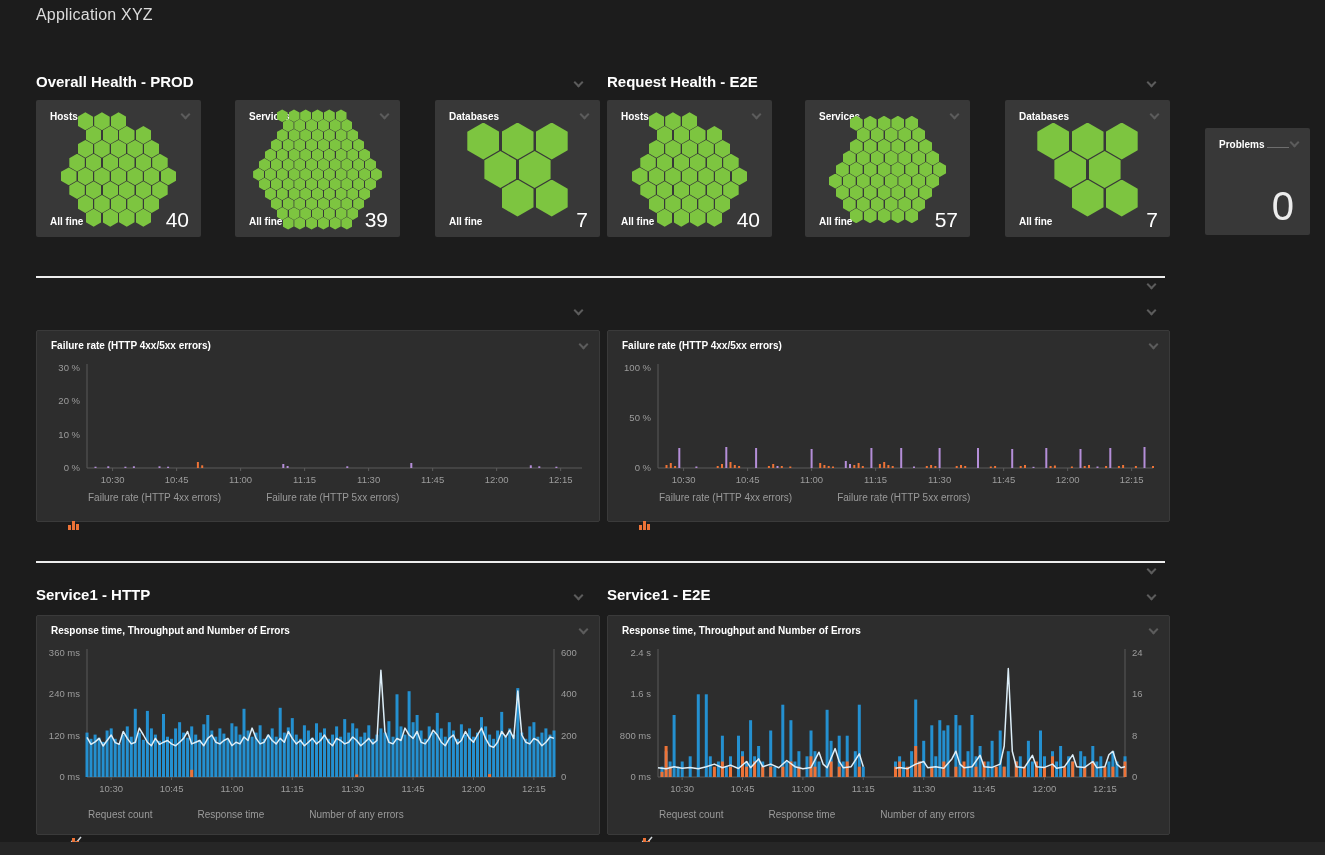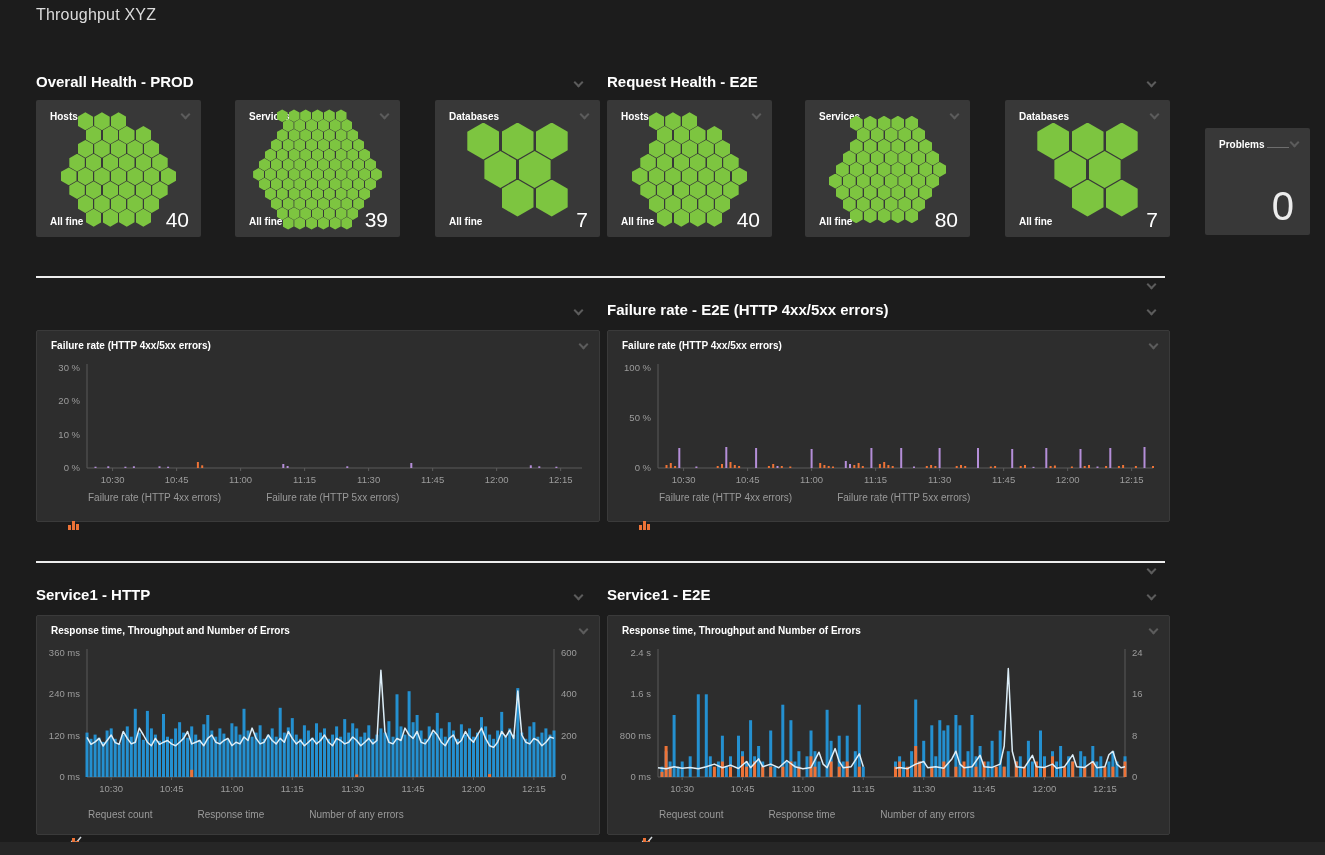--- a/index.html
+++ b/index.html
@@ -40,21 +40,21 @@
   .f-legend { bottom:18px;align-items:center; }
   .s-legend { bottom:14px; }
 
   .footer-strip { position:absolute; left:0; bottom:0; width:1325px; height:13px; background:#262626; }
 </style>
 </head>
 <body>
 
 <div id="stage">
 
-  <div class="abs page-title">Throughput XYZ</div>
+  <div class="abs page-title">Application XYZ</div>
 
   <div class="abs sec-head" style="left:36px;top:73px;">Overall Health - PROD</div>
   <span class="abs chev" style="left:575px;top:79px;"></span>
   <div class="abs sec-head" style="left:607px;top:73px;">Request Health - E2E</div>
   <span class="abs chev" style="left:1148px;top:79px;"></span>
 
   <div class="tile" style="left:36px;top:100px;width:165px;height:137px;">
     <span class="t-label">Hosts</span>
     <span class="chev t-chev"></span>
     <div class="hexwrap">
@@ -326,21 +326,21 @@
         <div class="hex" style="left: 92.3px; top: 84.2px; width: 13px; height: 15px; background: rgb(125, 197, 64); clip-path: polygon(50% 0%, 100% 25%, 100% 75%, 50% 100%, 0% 75%, 0% 25%);"></div>
         <div class="hex" style="left: 78.4px; top: 84.2px; width: 13px; height: 15px; background: rgb(125, 197, 64); clip-path: polygon(50% 0%, 100% 25%, 100% 75%, 50% 100%, 0% 75%, 0% 25%);"></div>
         <div class="hex" style="left: 64.5px; top: 84.2px; width: 13px; height: 15px; background: rgb(125, 197, 64); clip-path: polygon(50% 0%, 100% 25%, 100% 75%, 50% 100%, 0% 75%, 0% 25%);"></div>
         <div class="hex" style="left: 50.6px; top: 84.2px; width: 13px; height: 15px; background: rgb(125, 197, 64); clip-path: polygon(50% 0%, 100% 25%, 100% 75%, 50% 100%, 0% 75%, 0% 25%);"></div>
         <div class="hex" style="left: 36.7px; top: 84.2px; width: 13px; height: 15px; background: rgb(125, 197, 64); clip-path: polygon(50% 0%, 100% 25%, 100% 75%, 50% 100%, 0% 75%, 0% 25%);"></div>
         <div class="hex" style="left: 29.7px; top: 72.7px; width: 13px; height: 15px; background: rgb(125, 197, 64); clip-path: polygon(50% 0%, 100% 25%, 100% 75%, 50% 100%, 0% 75%, 0% 25%);"></div>
         <div class="hex" style="left: 22.8px; top: 61.1px; width: 13px; height: 15px; background: rgb(125, 197, 64); clip-path: polygon(50% 0%, 100% 25%, 100% 75%, 50% 100%, 0% 75%, 0% 25%);"></div>
         <div class="hex" style="left: 15.8px; top: 49.6px; width: 13px; height: 15px; background: rgb(125, 197, 64); clip-path: polygon(50% 0%, 100% 25%, 100% 75%, 50% 100%, 0% 75%, 0% 25%);"></div>
       </div>
     <span class="t-status">All fine</span>
-    <span class="t-count">80</span>
+    <span class="t-count">57</span>
   </div>
   <div class="tile" style="left:1005px;top:100px;width:165px;height:137px;">
     <span class="t-label">Databases</span>
     <span class="chev t-chev"></span>
     <div class="hexwrap">
         <div class="hex" style="left: 24.3px; top: -1.4px; width: 32px; height: 37px; background: rgb(125, 197, 64); clip-path: polygon(50% 0%, 100% 25%, 100% 75%, 50% 100%, 0% 75%, 0% 25%);"></div>
         <div class="hex" style="left: 58.5px; top: -1.4px; width: 32px; height: 37px; background: rgb(125, 197, 64); clip-path: polygon(50% 0%, 100% 25%, 100% 75%, 50% 100%, 0% 75%, 0% 25%);"></div>
         <div class="hex" style="left: 92.7px; top: -1.4px; width: 32px; height: 37px; background: rgb(125, 197, 64); clip-path: polygon(50% 0%, 100% 25%, 100% 75%, 50% 100%, 0% 75%, 0% 25%);"></div>
         <div class="hex" style="left: 41.4px; top: 27px; width: 32px; height: 37px; background: rgb(125, 197, 64); clip-path: polygon(50% 0%, 100% 25%, 100% 75%, 50% 100%, 0% 75%, 0% 25%);"></div>
         <div class="hex" style="left: 75.6px; top: 27px; width: 32px; height: 37px; background: rgb(125, 197, 64); clip-path: polygon(50% 0%, 100% 25%, 100% 75%, 50% 100%, 0% 75%, 0% 25%);"></div>
@@ -355,21 +355,20 @@
     <span class="t-label">Problems</span>
     <span class="p-dash"></span>
     <span class="chev t-chev"></span>
     <span class="p-count">0</span>
   </div>
 
   <div class="divider" style="top:276px;"></div>
   <span class="abs chev" style="left:1148px;top:281px;"></span>
 
   <span class="abs chev" style="left:575px;top:307px;"></span>
-  <div class="abs sec-head" style="left:607px;top:301px;">Failure rate - E2E (HTTP 4xx/5xx errors)</div>
   <span class="abs chev" style="left:1148px;top:307px;"></span>
 
   <div class="ctile" style="left:36px;top:330px;width:564px;height:192px;">
     <span class="c-title">Failure rate (HTTP 4xx/5xx errors)</span>
     <span class="chev c-chev"></span>
     <svg width="560" height="128">
         <line x1="49" y1="5" x2="49" y2="109" stroke="#5b5b5b" stroke-width="1"></line>
         <line x1="49" y1="109" x2="544" y2="109" stroke="#5b5b5b" stroke-width="1"></line>
         <text x="42" y="12" fill="#9c9c9c" font-size="9.5" text-anchor="end" font-family="Liberation Sans, sans-serif">30 %</text>
         <text x="42" y="45.333333333333336" fill="#9c9c9c" font-size="9.5" text-anchor="end" font-family="Liberation Sans, sans-serif">20 %</text>

